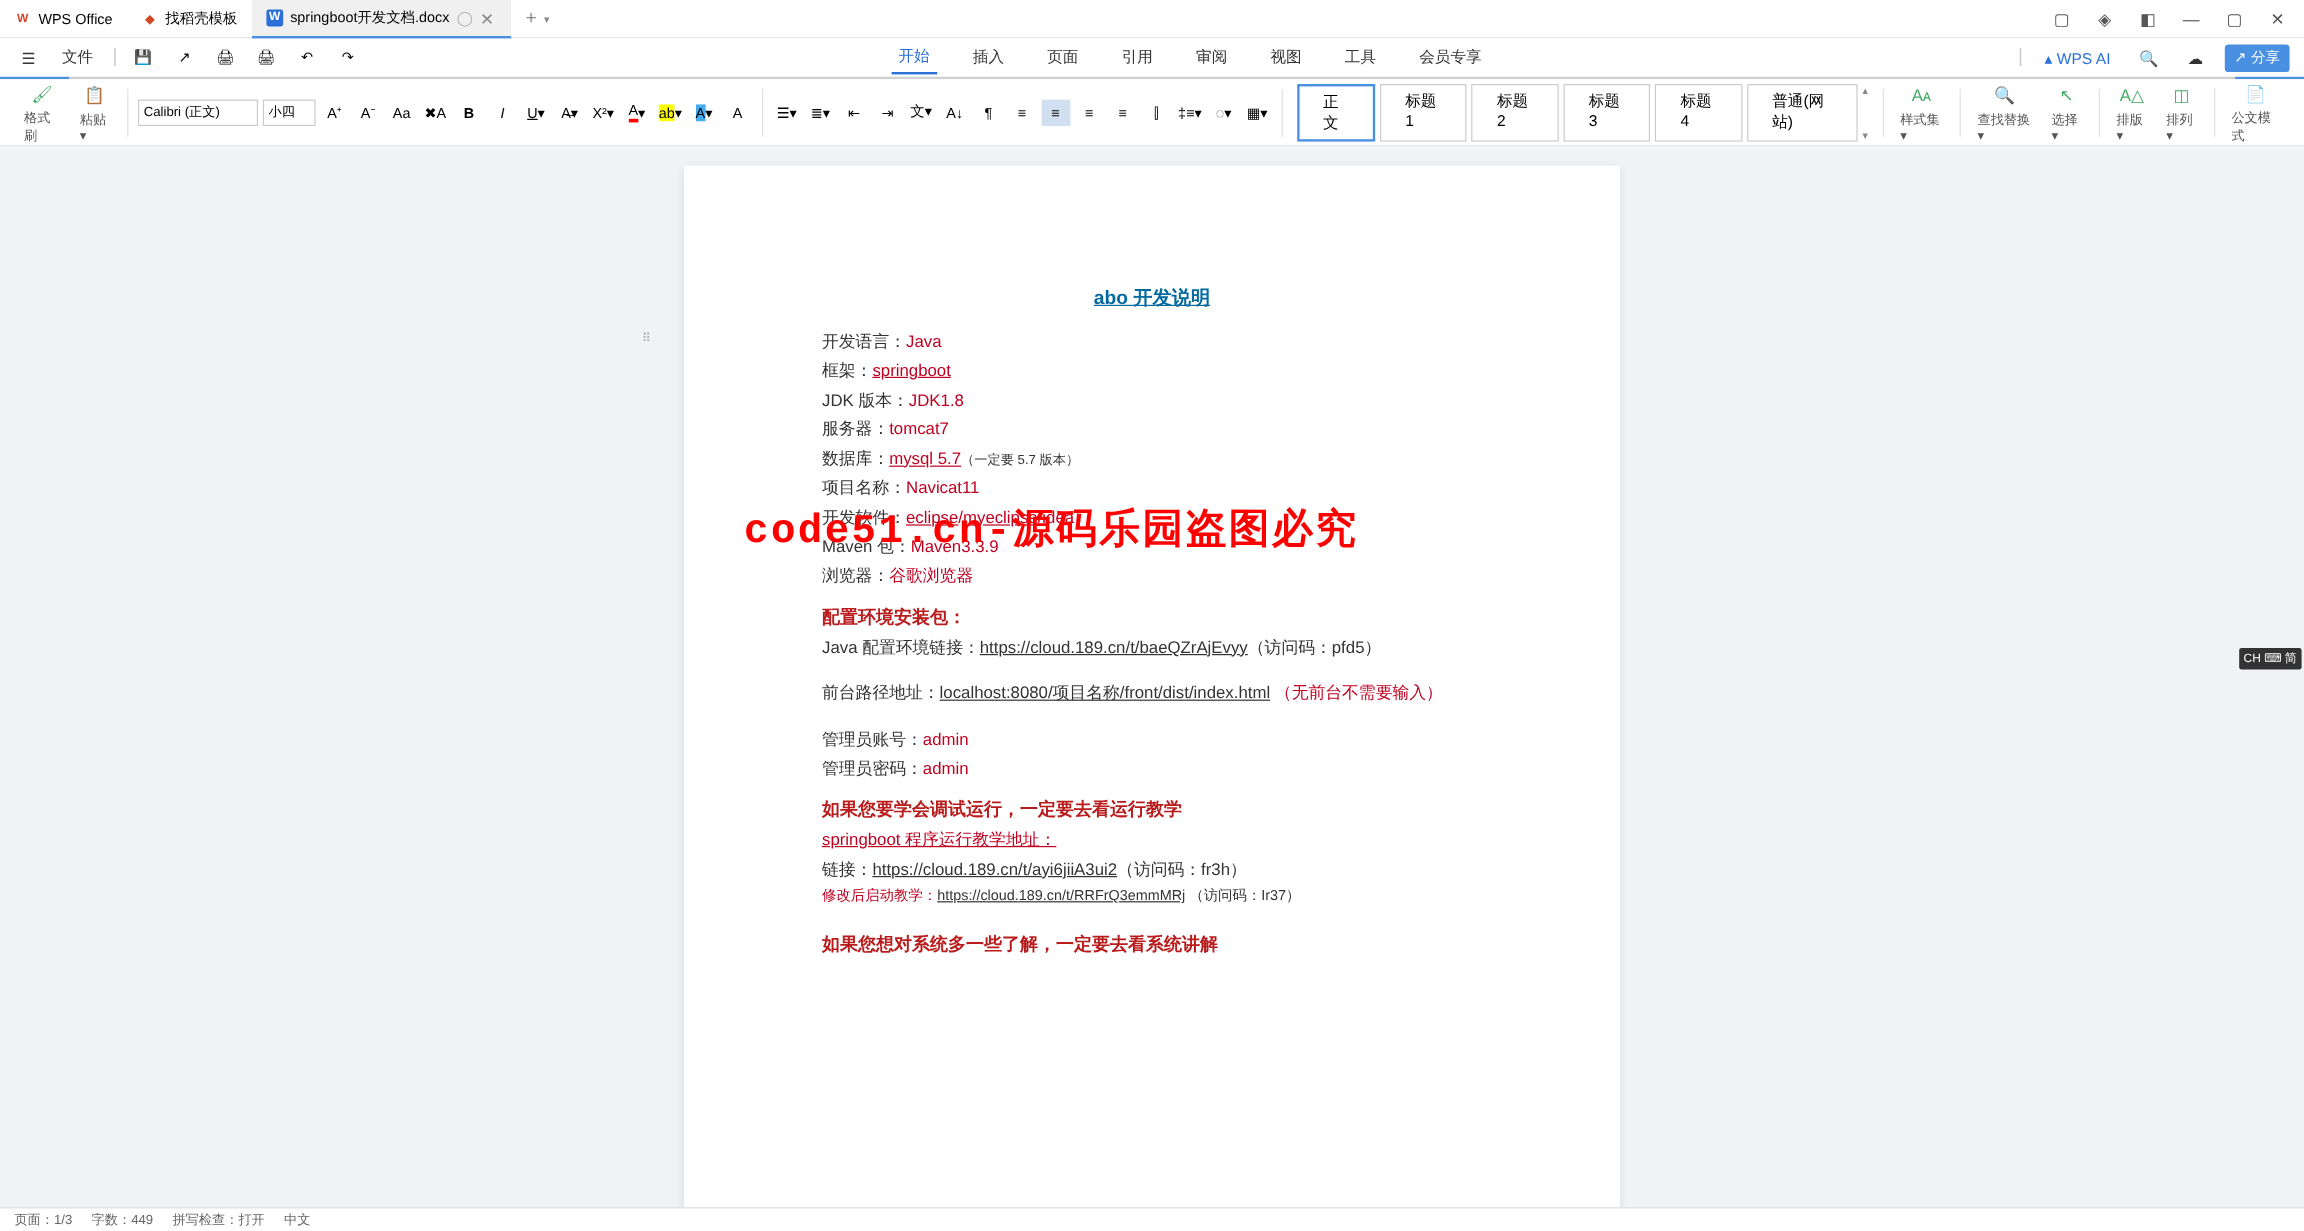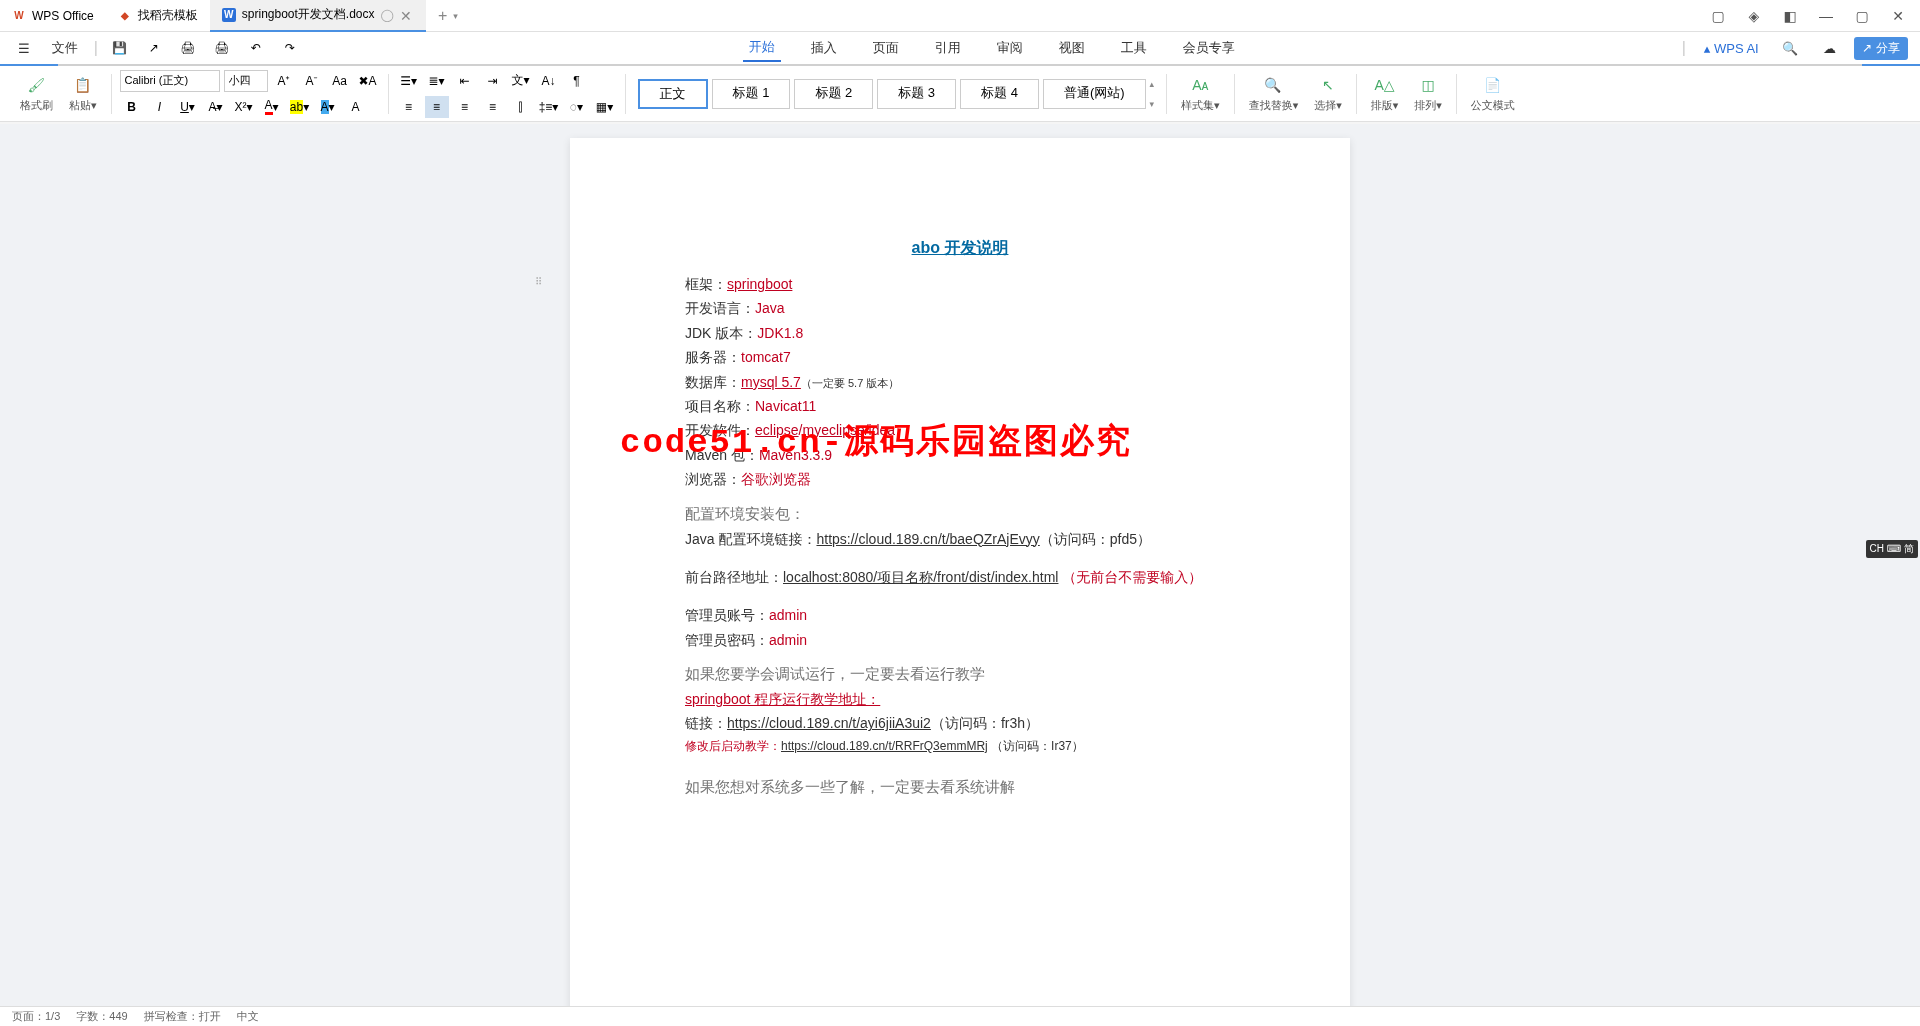--- a/index.html
+++ b/index.html
@@ -16,34 +16,34 @@
 .menu-center{display:flex;align-items:center;gap:24px;margin-left:auto;margin-right:auto;}
 .menu-right{display:flex;align-items:center;gap:12px;}
 .menu-item{font-size:13px;color:#333;padding:4px 6px;}
 .menu-item.active{color:#2b70d8;border-bottom:2px solid #2b70d8;}
 .divider-blue{height:2px;background:linear-gradient(90deg,#4a90e2 3%,#d0d0d0 3%,#d0d0d0 97%,#4a90e2 97%);}
 .ribbon{height:56px;background:#fff;display:flex;align-items:center;padding:0 14px;gap:4px;border-bottom:1px solid #e0e0e0;}
 .r-group{display:flex;flex-direction:column;align-items:center;gap:2px;padding:2px 6px;}
 .r-icon{width:22px;height:22px;display:flex;align-items:center;justify-content:center;font-size:14px;color:#4a6;}
 .r-label{font-size:11px;color:#555;}
 .r-sep{width:1px;height:40px;background:#e0e0e0;margin:0 4px;}
-.font-box{display:flex;gap:4px;flex-direction:column;}
+.font-box{display:flex;gap:4px;flex-direction:row;}
 .font-row{display:flex;gap:4px;}
 .font-sel{border:1px solid #ccc;font-size:11px;padding:2px 4px;background:#fff;}
 .fmt-btn{width:24px;height:22px;display:flex;align-items:center;justify-content:center;font-size:12px;border:1px solid transparent;}
 .style-box{border:1px solid #ccc;padding:4px 20px;font-size:13px;}
 .style-box.sel{border:2px solid #4a90e2;}
 .canvas{position:absolute;top:124px;left:0;right:0;bottom:20px;background:#f0f2f5;overflow:hidden;}
 .page{width:780px;min-height:900px;background:#fff;margin:14px auto;box-shadow:0 2px 8px rgba(0,0,0,0.1);padding:100px 115px 50px;position:relative;font-family:SimSun,serif;}
 .doc-title{text-align:center;color:#0369a1;font-size:16px;font-weight:bold;margin-bottom:14px;}
 .doc-line{font-size:14px;line-height:1.6;margin-bottom:2px;}
 .lbl{color:#333;}
 .val{color:#c00020;}
 .ul{text-decoration:underline;}
-.sec{color:#737373;font-weight:normal;font-size:15px;margin-top:14px;margin-bottom:4px;}
+.sec{color:#b91c1c;font-weight:bold;font-size:15px;margin-top:14px;margin-bottom:4px;}
 .watermark{position:absolute;top:280px;left:50px;font-size:34px;color:#ff0000;font-weight:bold;font-family:"Courier New",monospace;letter-spacing:2px;}
 .statusbar{position:absolute;bottom:0;left:0;right:0;height:20px;background:#fff;border-top:1px solid #ddd;display:flex;align-items:center;padding:0 12px;font-size:11px;color:#666;gap:16px;}
 .ime-badge{position:absolute;right:2px;top:540px;background:#333;color:#fff;font-size:10px;padding:2px 4px;border-radius:2px;}
 .share-btn{background:#4a90e2;color:#fff;padding:3px 8px;font-size:12px;border-radius:3px;display:flex;align-items:center;gap:4px;}
 .handle{position:absolute;left:-35px;top:138px;color:#aaa;font-size:10px;letter-spacing:2px;}
 </style>
 </head>
 <body>
 
 <div class="titlebar">
@@ -205,22 +205,22 @@
       <div class="r-icon">📄</div>
       <div class="r-label">公文模式</div>
     </div>
 </div>
 
 <div class="canvas">
   <div class="page">
     <div class="handle">⠿</div>
     <div class="doc-title"><u>abo 开发说明</u></div>
 
+    <div class="doc-line"><span class="lbl">开发语言：</span><span class="val">Java</span></div>
     <div class="doc-line"><span class="lbl">框架：</span><span class="val ul">springboot</span></div>
-    <div class="doc-line"><span class="lbl">开发语言：</span><span class="val">Java</span></div>
     <div class="doc-line"><span class="lbl">JDK 版本：</span><span class="val">JDK1.8</span></div>
     <div class="doc-line"><span class="lbl">服务器：</span><span class="val">tomcat7</span></div>
     <div class="doc-line"><span class="lbl">数据库：</span><span class="val ul">mysql 5.7</span><span style="font-size:11px;color:#333">（一定要 5.7 版本）</span></div>
     <div class="doc-line"><span class="lbl">项目名称：</span><span class="val">Navicat11</span></div>
     <div class="doc-line"><span class="lbl">开发软件：</span><span class="val ul">eclipse</span><span class="val">/</span><span class="val ul">myeclipse</span><span class="val">/idea</span></div>
     <div class="doc-line"><span class="lbl">Maven 包：</span><span class="val">Maven3.3.9</span></div>
     <div class="doc-line"><span class="lbl">浏览器：</span><span class="val">谷歌浏览器</span></div>
 
     <div class="watermark">code51.cn-源码乐园盗图必究</div>
 

